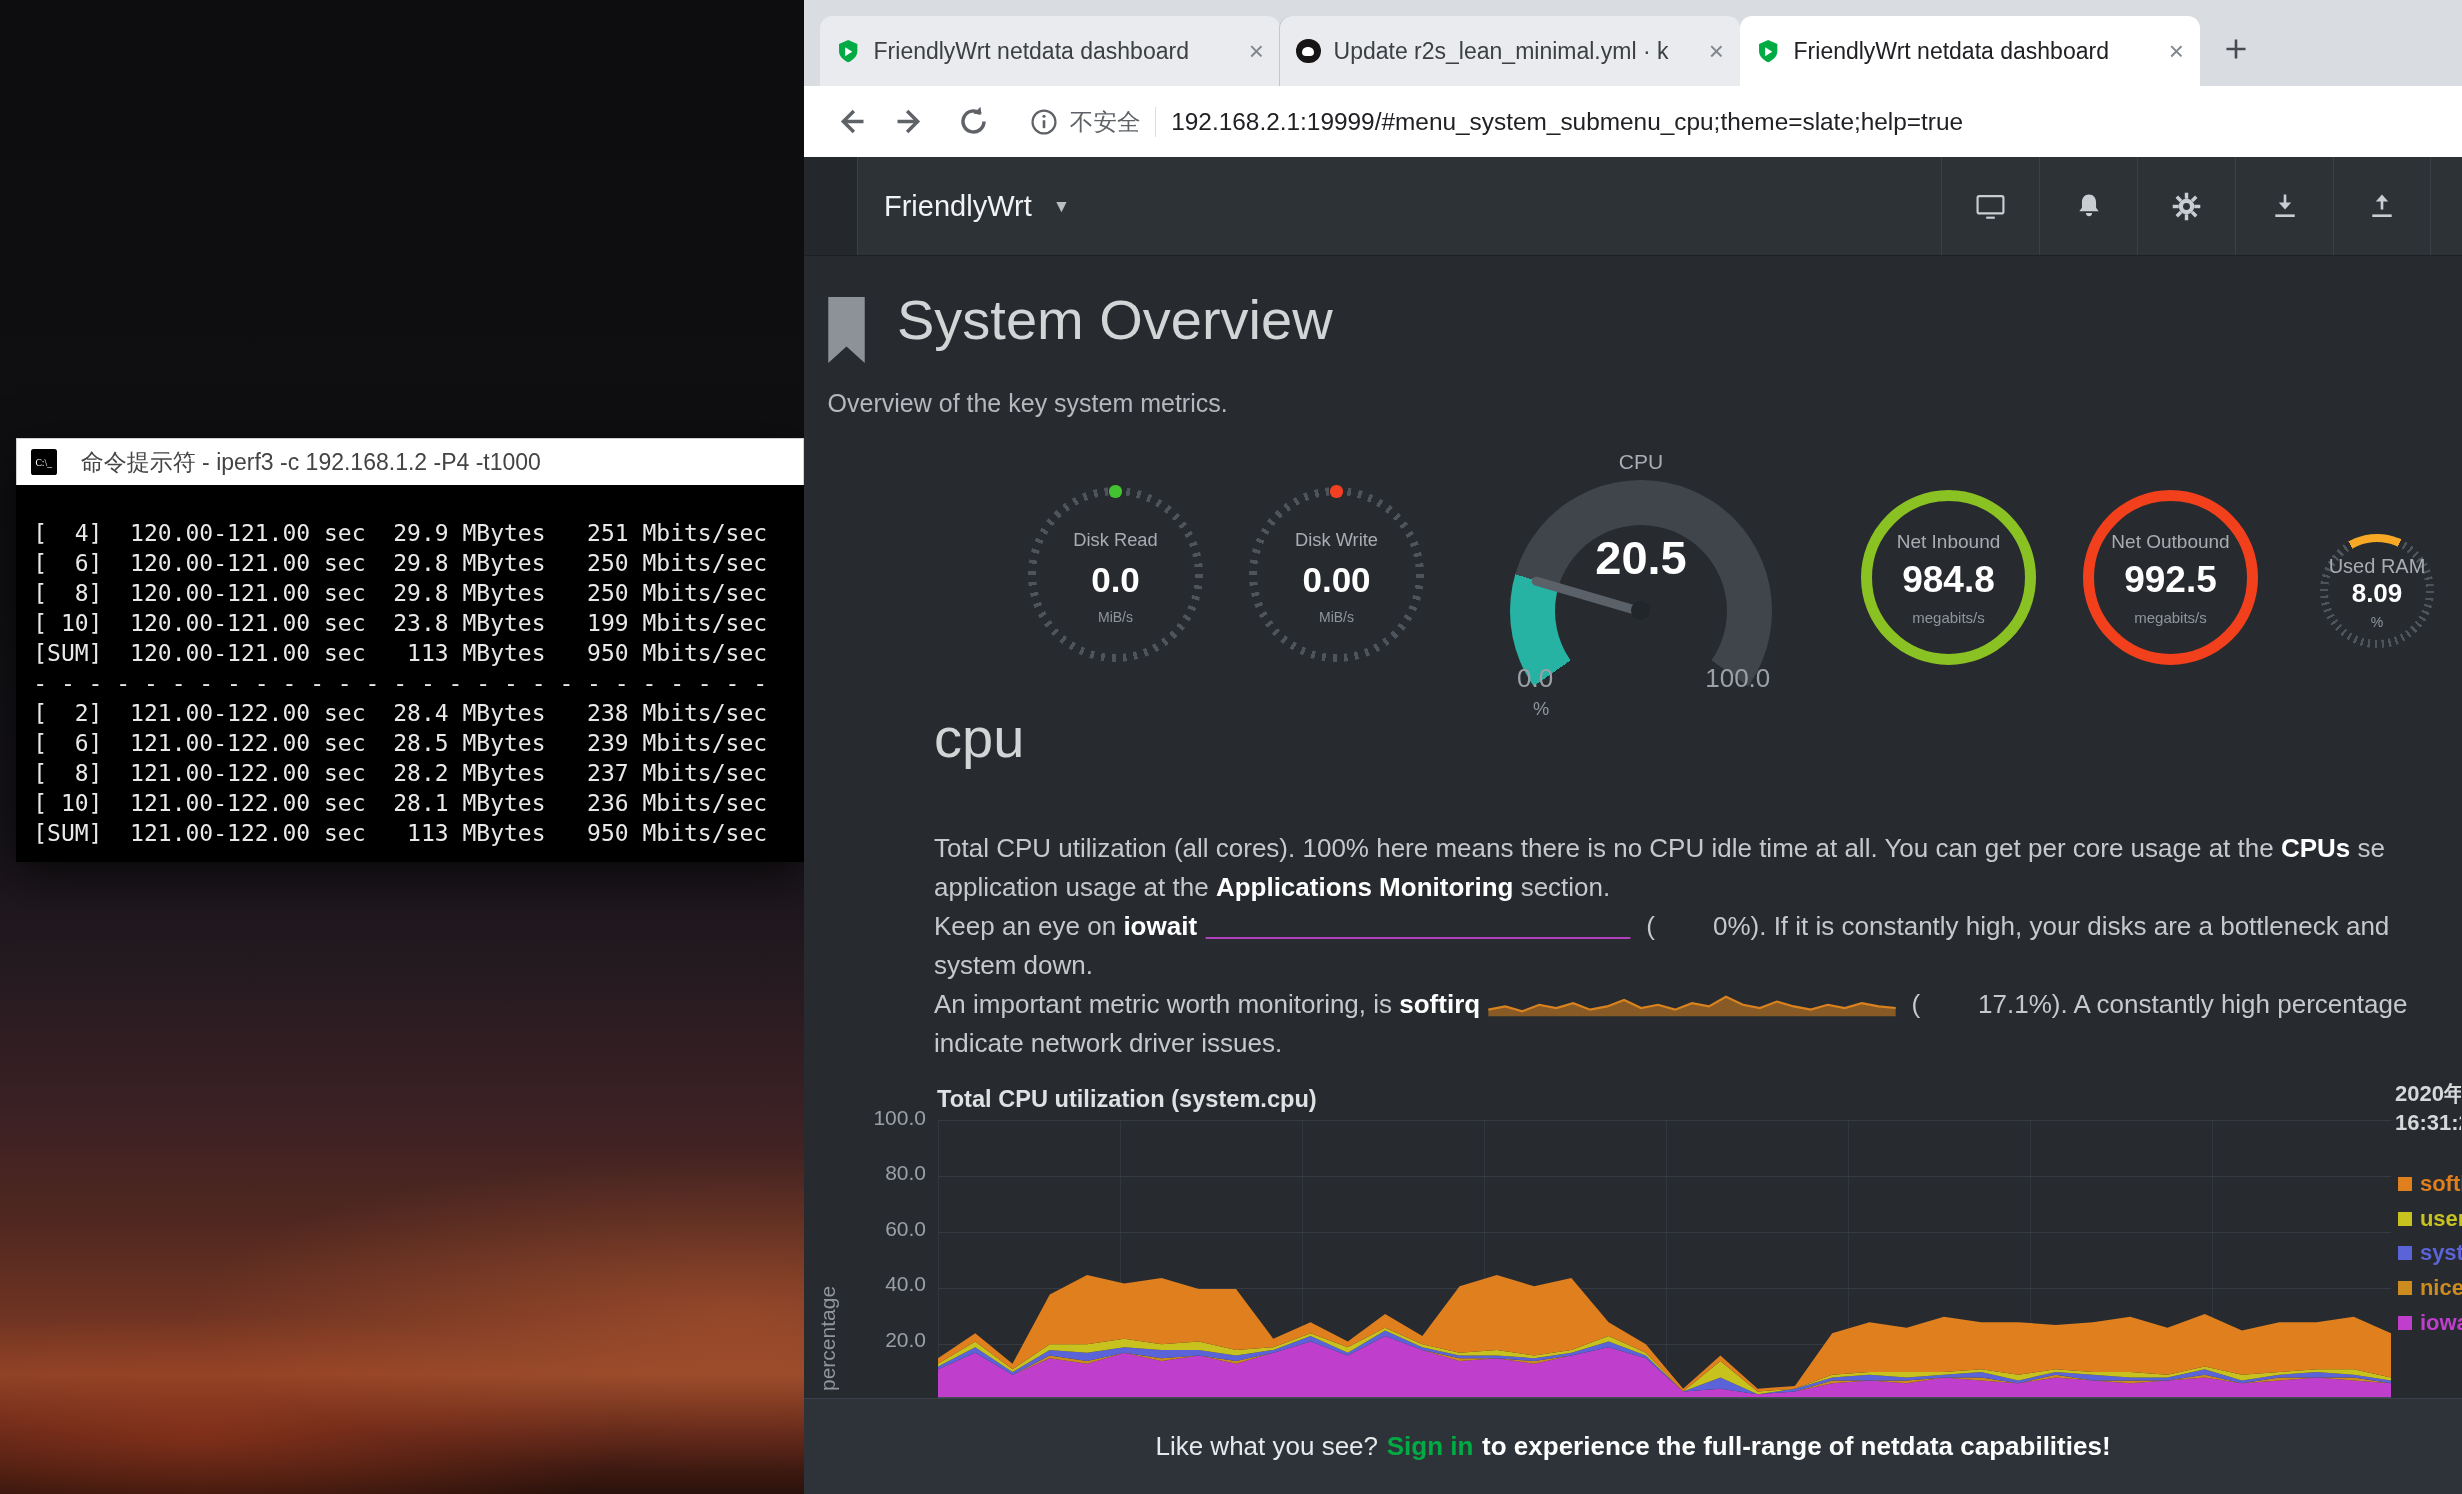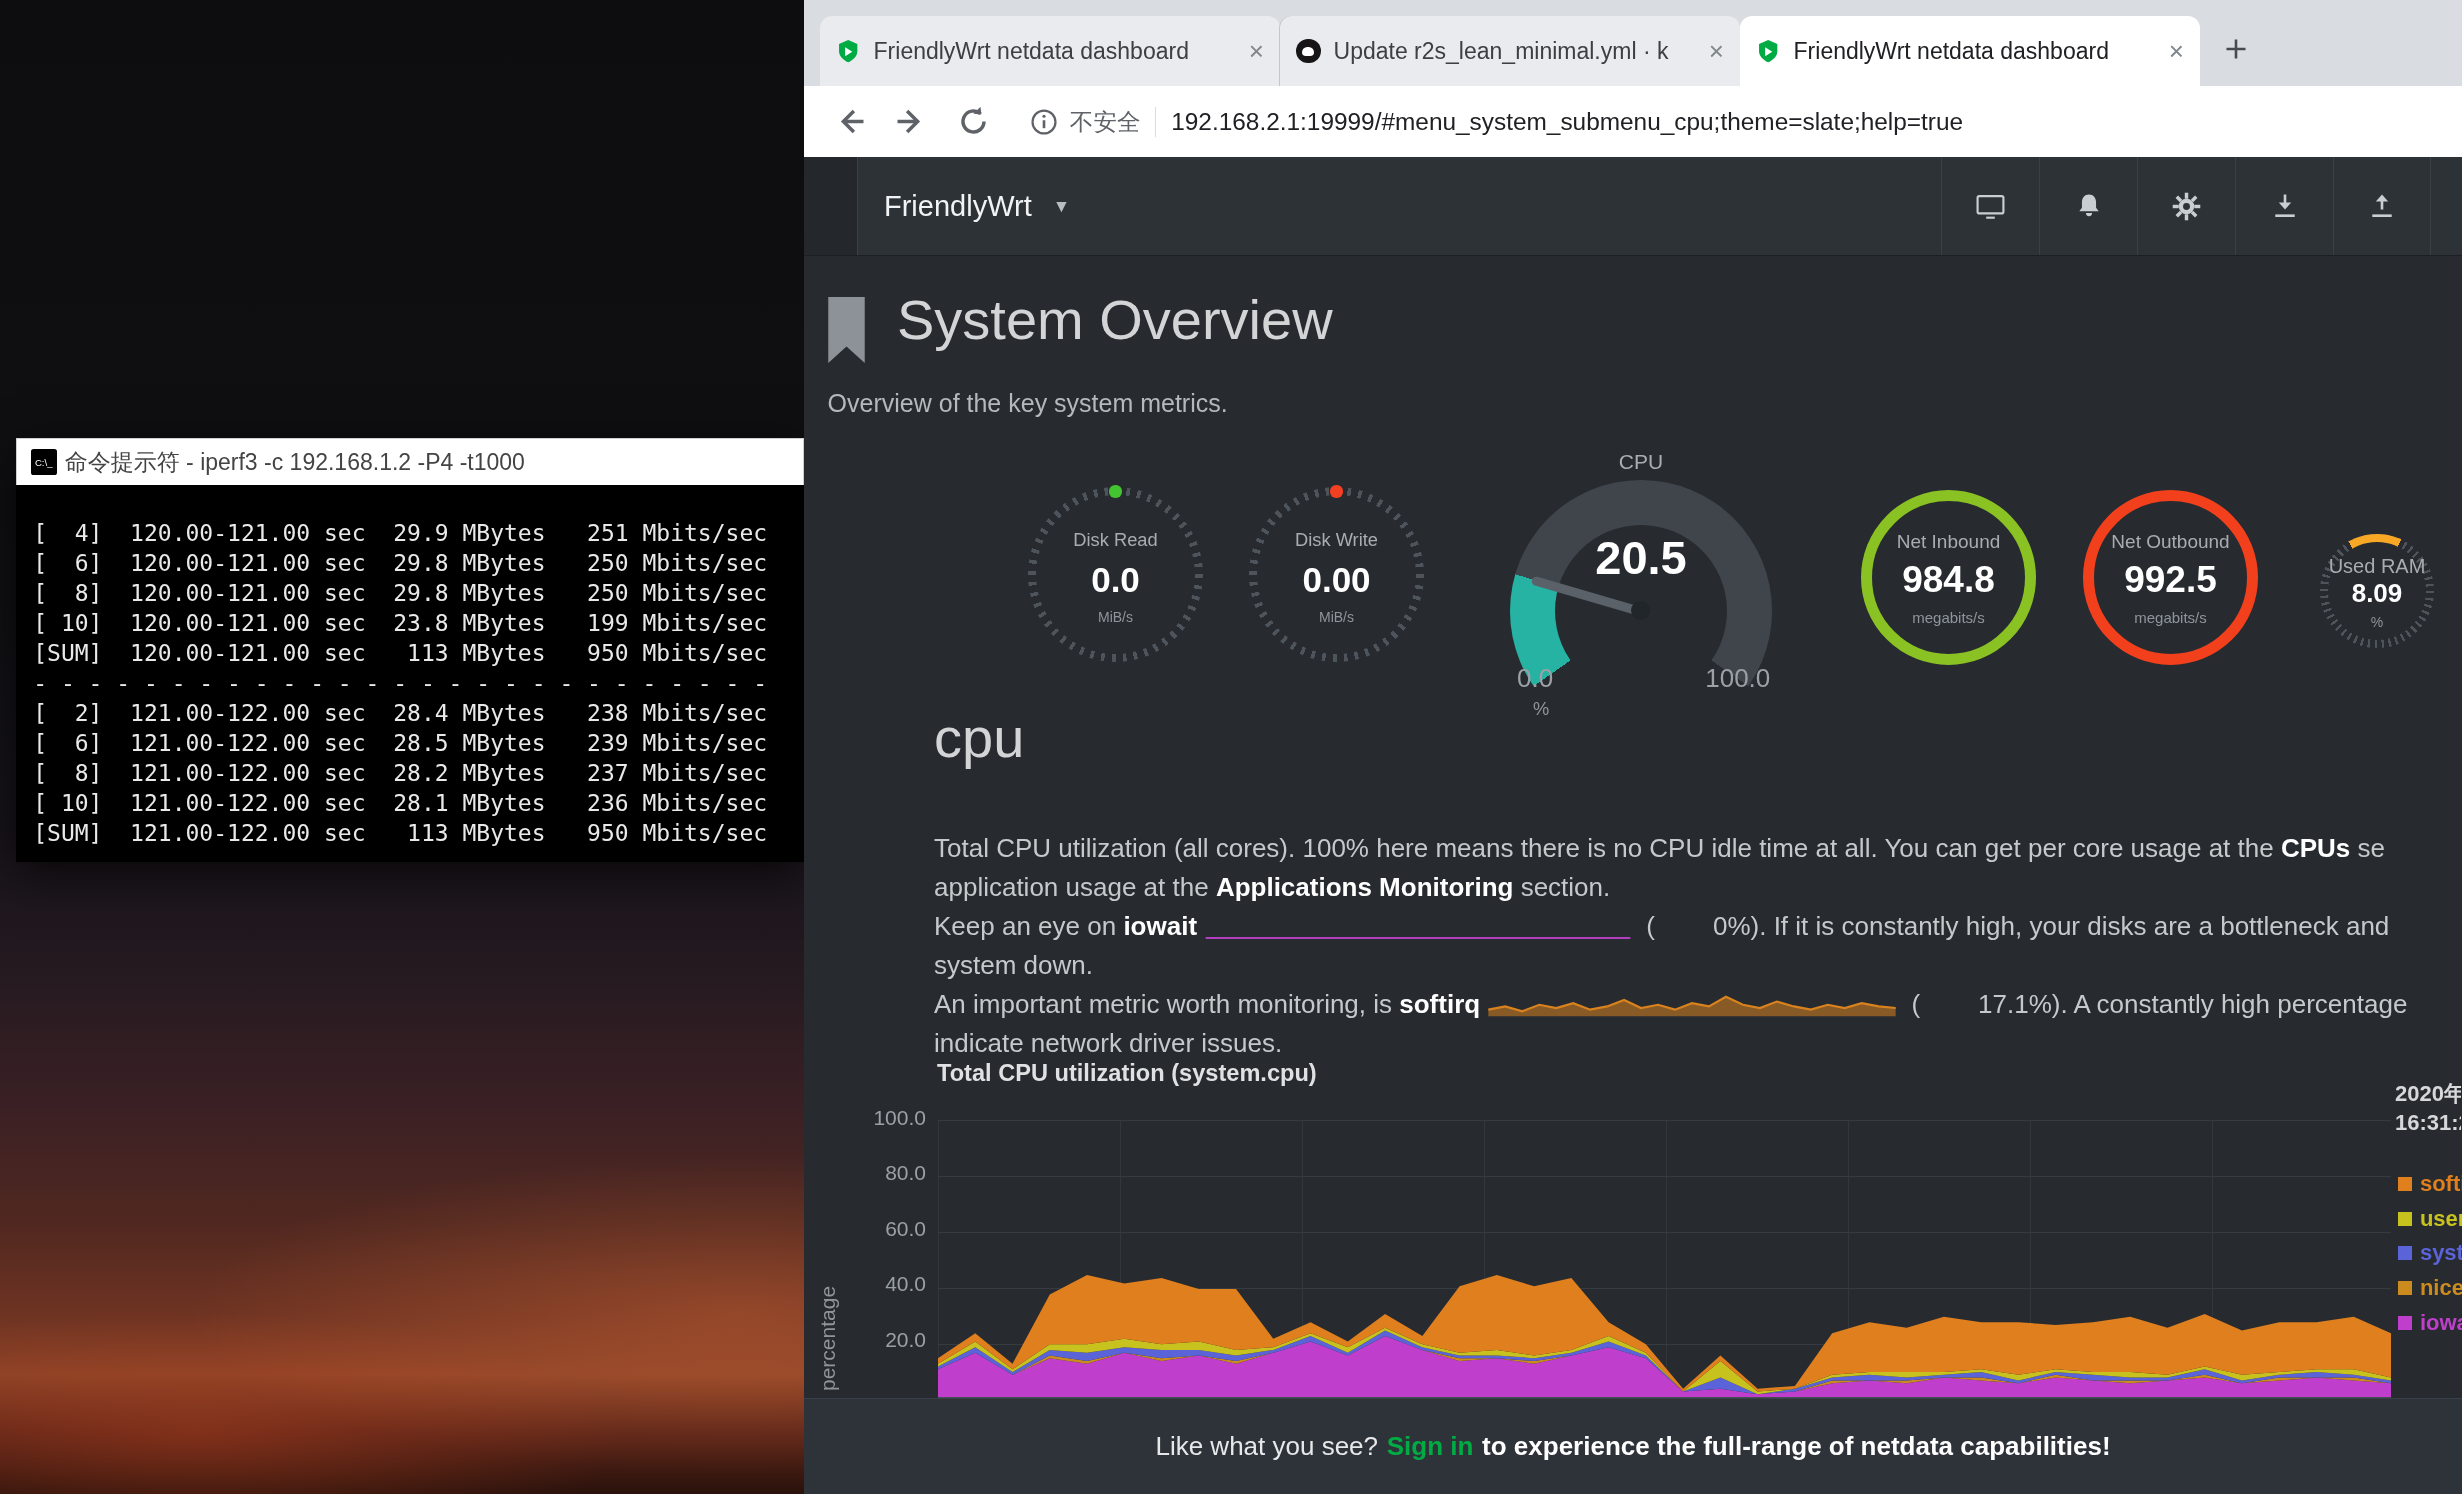--- a/index.html
+++ b/index.html
@@ -7,22 +7,22 @@
   #root{position:relative;width:2462px;height:1494px;overflow:hidden;
         font-family:"Liberation Sans",sans-serif;
         background:linear-gradient(180deg,#0d0d10 0%,#101013 40%,#17141a 55%,#241a20 65%,#3a2024 74%,#512820 82%,#6e3322 88%,#8a4227 92%,#5a2418 96%,#2a120c 100%)}
   #root::before{content:"";position:absolute;inset:0;
         background:radial-gradient(ellipse 786px 227px at 30% 88%,rgba(240,120,60,.30),transparent 70%),
                    radial-gradient(ellipse 611px 175px at 8% 96%,rgba(200,70,30,.35),transparent 70%)}
   
   .terminal{position:absolute;left:15.7px;top:438px;width:788px;height:424px;z-index:2;
             box-shadow:0 12.2px 44px rgba(0,0,0,.65)}
   .term-titlebar{height:47px;background:#ffffff;display:flex;align-items:center;padding:0 14px;border:0.9px solid #d0d0d0;border-bottom:none}
-  .term-icon{width:26px;height:26px;background:#000;color:#fff;font-size:9.6px;font-family:Liberation Sans, sans-serif;
-             display:flex;align-items:center;justify-content:center;margin-right:8px;border-radius:2.6px;flex:0 0 auto}
+  .term-icon{width:26px;height:26px;background:#000;color:#fff;font-size:9.6px;font-family:Liberation Serif, serif;
+             display:flex;align-items:center;justify-content:center;margin-right:24px;border-radius:2.6px;flex:0 0 auto}
   .term-title{font-size:23px;color:#444;white-space:nowrap;overflow:hidden}
   .term-body{height:377px;background:#000;padding:33px 17.5px 0 17.5px;overflow:hidden}
   .term-line{font-family:"DejaVu Sans Mono",monospace;font-size:23px;line-height:30px;color:#e9e9e9;white-space:pre}
   
   .browser{position:absolute;left:804px;top:0;width:1658px;height:1494px;z-index:5;background:#272b30}
   .tabstrip{position:absolute;left:0;top:0;right:0;height:86px;background:#d9dde2;display:flex;align-items:flex-end;padding-left:15.7px}
   .tab{width:460px;height:70px;border-radius:12.2px 12.2px 0 0;display:flex;align-items:center;padding:0 15.7px;background:#e9ebee;position:relative}
   .tab + .tab{box-shadow:-0.9px 0 0 #bfc4c9}
   .tab.active{background:#ffffff;box-shadow:none;z-index:2}
   .tab .fav{width:26px;height:26px;margin-right:12.2px;flex:0 0 auto;display:flex;align-items:center;justify-content:center}
@@ -87,21 +87,21 @@
   .cpu-unit{position:absolute;left:23px;top:248px;font-size:18.3px;color:#8f959b}
   
   .cpu-heading{position:absolute;left:130px;top:449px;font-size:56px;color:#d2d4d6;font-weight:400}
   #cpu-paragraphs{position:absolute;left:130px;top:573px;right:0;overflow:hidden}
   .pline{font-size:26px;line-height:39px;white-space:nowrap;overflow:hidden}
   .seg-n{color:#c6c9cc}
   .seg-b{color:#ffffff;font-weight:bold}
   .seg-v{color:#c6c9cc;padding-left:58px}
   .spark{display:inline-block;vertical-align:-3.5px;margin:0 7px}
   
-  .chart-title{position:absolute;left:133px;top:804px;font-size:23.6px;font-weight:bold;color:#dfe1e3}
+  .chart-title{position:absolute;left:133px;top:830px;font-size:23.6px;font-weight:bold;color:#dfe1e3}
   .chart-date{position:absolute;left:1591px;top:823px;width:66px;overflow:hidden;white-space:nowrap;
               font-weight:bold;font-size:22px;color:#d6d8da;line-height:29px}
   #yticks{position:absolute;left:38px;top:0;width:84px;height:100%}
   .ytick{position:absolute;right:0;width:84px;text-align:right;font-size:21px;color:#9aa0a6}
   .ylabel{position:absolute;left:12.2px;top:882px;height:253px;display:flex;align-items:center;
           writing-mode:vertical-rl;transform:rotate(180deg);font-size:21px;color:#8f959b}
   #plot{position:absolute;left:134px;top:864px;width:1453px;height:278px;border-bottom:0.9px solid #454c53;
         background-image:repeating-linear-gradient(180deg,#353b41 0 0.9px,transparent 0.9px 56px),
                          repeating-linear-gradient(90deg,#31373d 0 0.9px,transparent 0.9px 182px)}
   #plot svg{position:absolute;inset:0;width:100%;height:100%}

